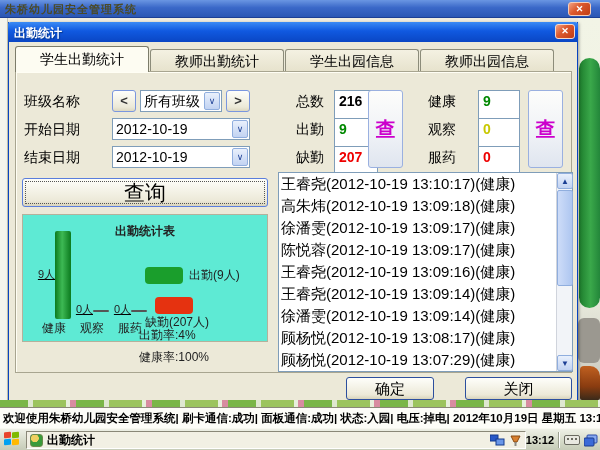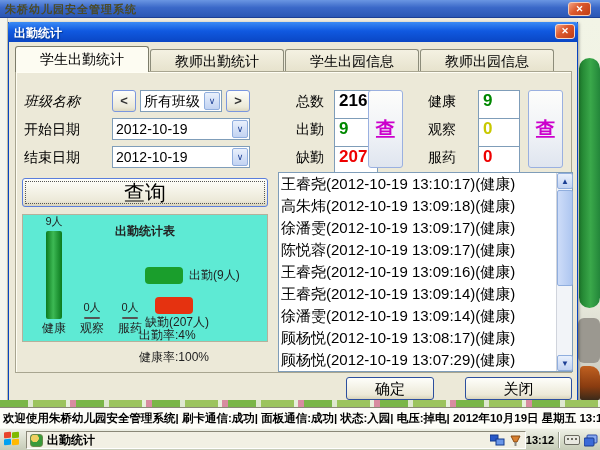--- a/index.html
+++ b/index.html
@@ -88,21 +88,21 @@
   }
   .combo .cv { position:absolute; left:3px; top:2px; }
   .combo .arrow {
     position:absolute; right:1px; top:1px; width:16px; height:18px;
     background:linear-gradient(180deg,#e9f0fc,#c2d3f2);
     border:1px solid #90aede; border-radius:2px;
     font-size:9px; color:#1c3f94; text-align:center; line-height:17px;
   }
   .statbox {
     position:absolute; width:44px; height:32px; background:#fff; border:1px solid #7f9db9;
-    font-size:17px; line-height:20px; padding-left:4px; font-weight:bold;
+    font-size:14px; line-height:20px; padding-left:4px; font-weight:bold;
   }
   .btn-check {
     position:absolute; width:35px; height:78px; top:18px;
     background:linear-gradient(180deg,#fdfdfb,#eef1f6 60%,#dfe5ef);
     border:1px solid #9ab0e0; border-radius:3px;
     font-size:20px; font-weight:bold; text-align:center; line-height:76px;
   }
   .btn-query {
     position:absolute; left:6px; top:106px; width:246px; height:29px;
     background:linear-gradient(180deg,#fefefa,#ece9d8 80%,#d8d4bc);
@@ -111,21 +111,21 @@
     font-size:21px; color:#000; text-align:center; line-height:27px;
   }
   
   .chartbox {
     position:absolute; left:6px; top:142px; width:246px; height:128px;
     background:#5eead4; border:1px solid #b4b19c;
   }
   .chart-title { position:absolute; left:0; top:8px; width:100%; text-align:center;
     font-size:12px; font-weight:bold; color:#222; }
   .chart-col { position:absolute; bottom:22px; width:34px; display:flex;
-    flex-direction:column; align-items:center; justify-content:flex-end; }
+    flex-direction:row; align-items:center; justify-content:flex-end;text-decoration:underline; }
   .chart-val { font-size:11px; color:#222; margin-bottom:2px; }
   .chart-bar { width:16px; background:linear-gradient(90deg,#0b7a1e,#3db954 45%,#0b7a1e);
     border-radius:2px; }
   .chart-cat { position:absolute; bottom:4px; width:34px; text-align:center;
     font-size:12px; color:#222; }
   .legend-row { position:absolute; left:122px; display:flex; align-items:center; }
   .legend-swatch { width:38px; height:17px; border-radius:4px; margin-right:6px; }
   .legend-label { font-size:12px; color:#222; }
   .rate { position:absolute; left:116px; font-size:12px; color:#222; }
   
@@ -201,21 +201,21 @@
 
   <div class="tabs">
     <div class="tab active">学生出勤统计</div>
     <div class="tab">教师出勤统计</div>
     <div class="tab">学生出园信息</div>
     <div class="tab">教师出园信息</div>
   </div>
 
   <div class="panel">
 
-    <div class="flabel" style="left:8px;top:18px;font-style:italic;">班级名称</div>
+    <div class="flabel" style="left:8px;top:18px;">班级名称</div>
     <div class="flabel" style="left:8px;top:46px;">开始日期</div>
     <div class="flabel" style="left:8px;top:74px;">结束日期</div>
 
     <div class="mini-btn" style="left:96px;top:18px;">&lt;</div>
     <div class="combo" style="left:124px;top:18px;width:82px;">
       <span class="cv">所有班级</span>
       <span class="arrow">∨</span>
     </div>
     <div class="mini-btn" style="left:210px;top:18px;">&gt;</div>
 

